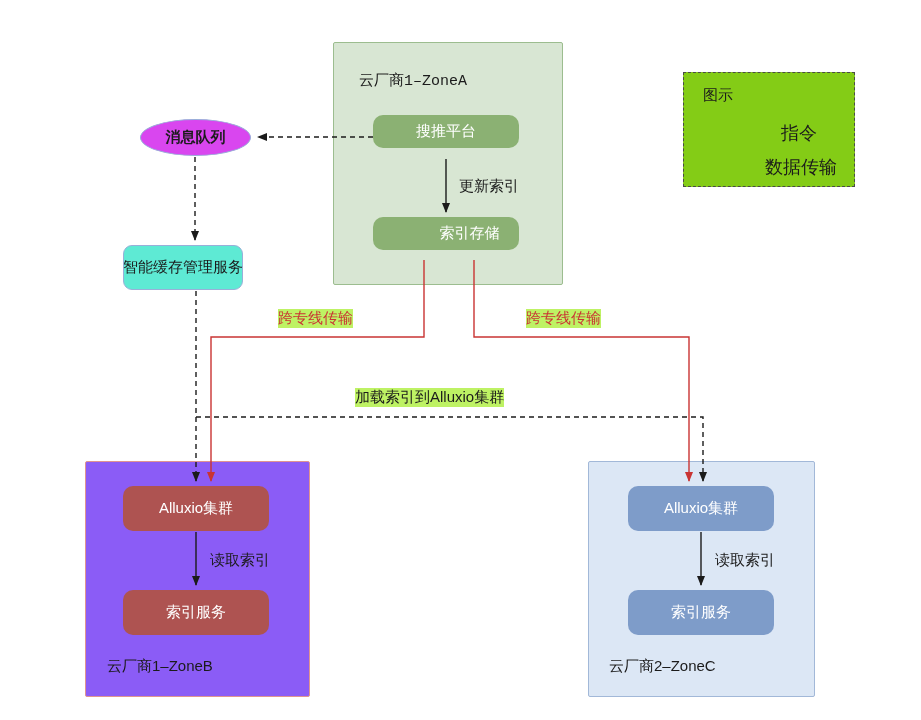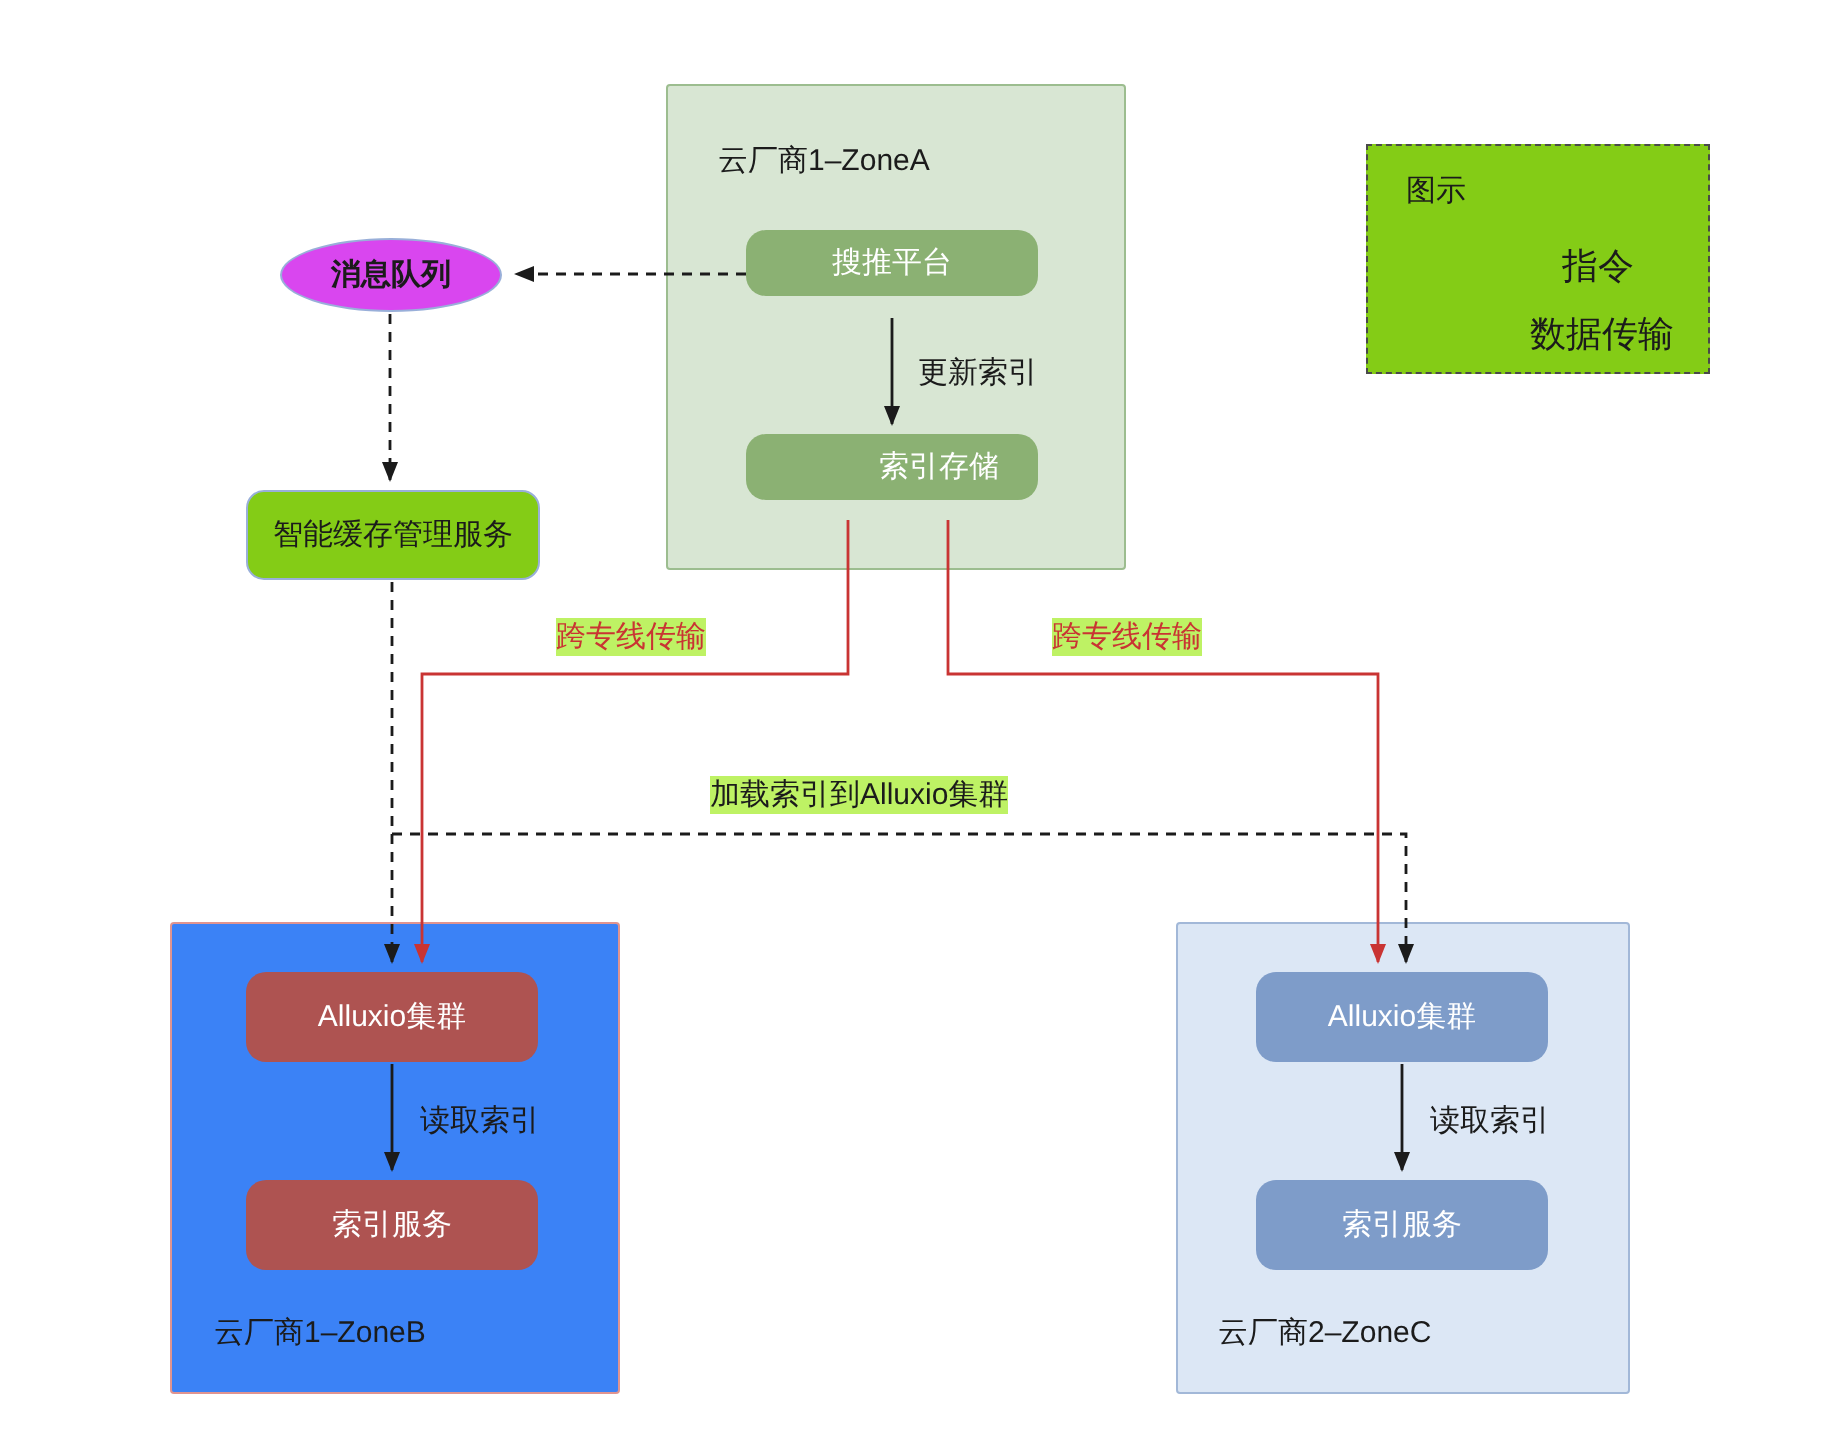--- a/index.html
+++ b/index.html
@@ -18,21 +18,21 @@
   .abs { position: absolute; }
 
   
   .container { position: absolute; border-radius: 2px; }
   .zone-a {
     left: 333px; top: 42px; width: 230px; height: 243px;
     background: #d8e6d3; border: 1px solid #9cbd8f;
   }
   .zone-b {
     left: 85px; top: 461px; width: 225px; height: 236px;
-    background: #3b82f6; border: 1px solid #e09490;
+    background: #8b5cf6; border: 1px solid #e09490;
   }
   .zone-c {
     left: 588px; top: 461px; width: 227px; height: 236px;
     background: #dce7f5; border: 1px solid #a2b8d8;
   }
   .zone-title {
     position: absolute;
     font-size: 15px;
     font-weight: 500;
     color: #1b1b1b;
@@ -59,22 +59,22 @@
     position: absolute;
     left: 140px; top: 119px; width: 111px; height: 37px;
     background: #d946ef;
     border: 1px solid #99afd9;
     border-radius: 50%;
     display: flex; align-items: center; justify-content: center;
     font-size: 15px; font-weight: 700;
   }
   .cache-box {
     position: absolute;
-    left: 123px; top: 245px; width: 147px; height: 45px;
-    background: #84cc16;
+    left: 123px; top: 245px; width: 120px; height: 45px;
+    background: #5eead4;
     border: 1px solid #99afd9;
     border-radius: 9px;
     display: flex; align-items: center; justify-content: center;
     font-size: 15px; font-weight: 500;
     white-space: nowrap;
   }
 
   
   .edge-label {
     position: absolute;
@@ -111,21 +111,21 @@
     width: 921px; height: 720px;
     pointer-events: none;
   }
 </style>
 </head>
 <body>
 
 <div id="canvas">
 
   <div class="container zone-a">
-    <div class="zone-title" style="left:25px; top:28px;">云厂商1–ZoneA</div>
+    <div class="zone-title" style="left:25px; top:28px;font-family:Liberation Mono, monospace;">云厂商1–ZoneA</div>
   </div>
 
   <div class="container zone-b">
     <div class="zone-title" style="left:21px; top:195px;">云厂商1–ZoneB</div>
   </div>
 
   <div class="container zone-c">
     <div class="zone-title" style="left:20px; top:195px;">云厂商2–ZoneC</div>
   </div>
 

